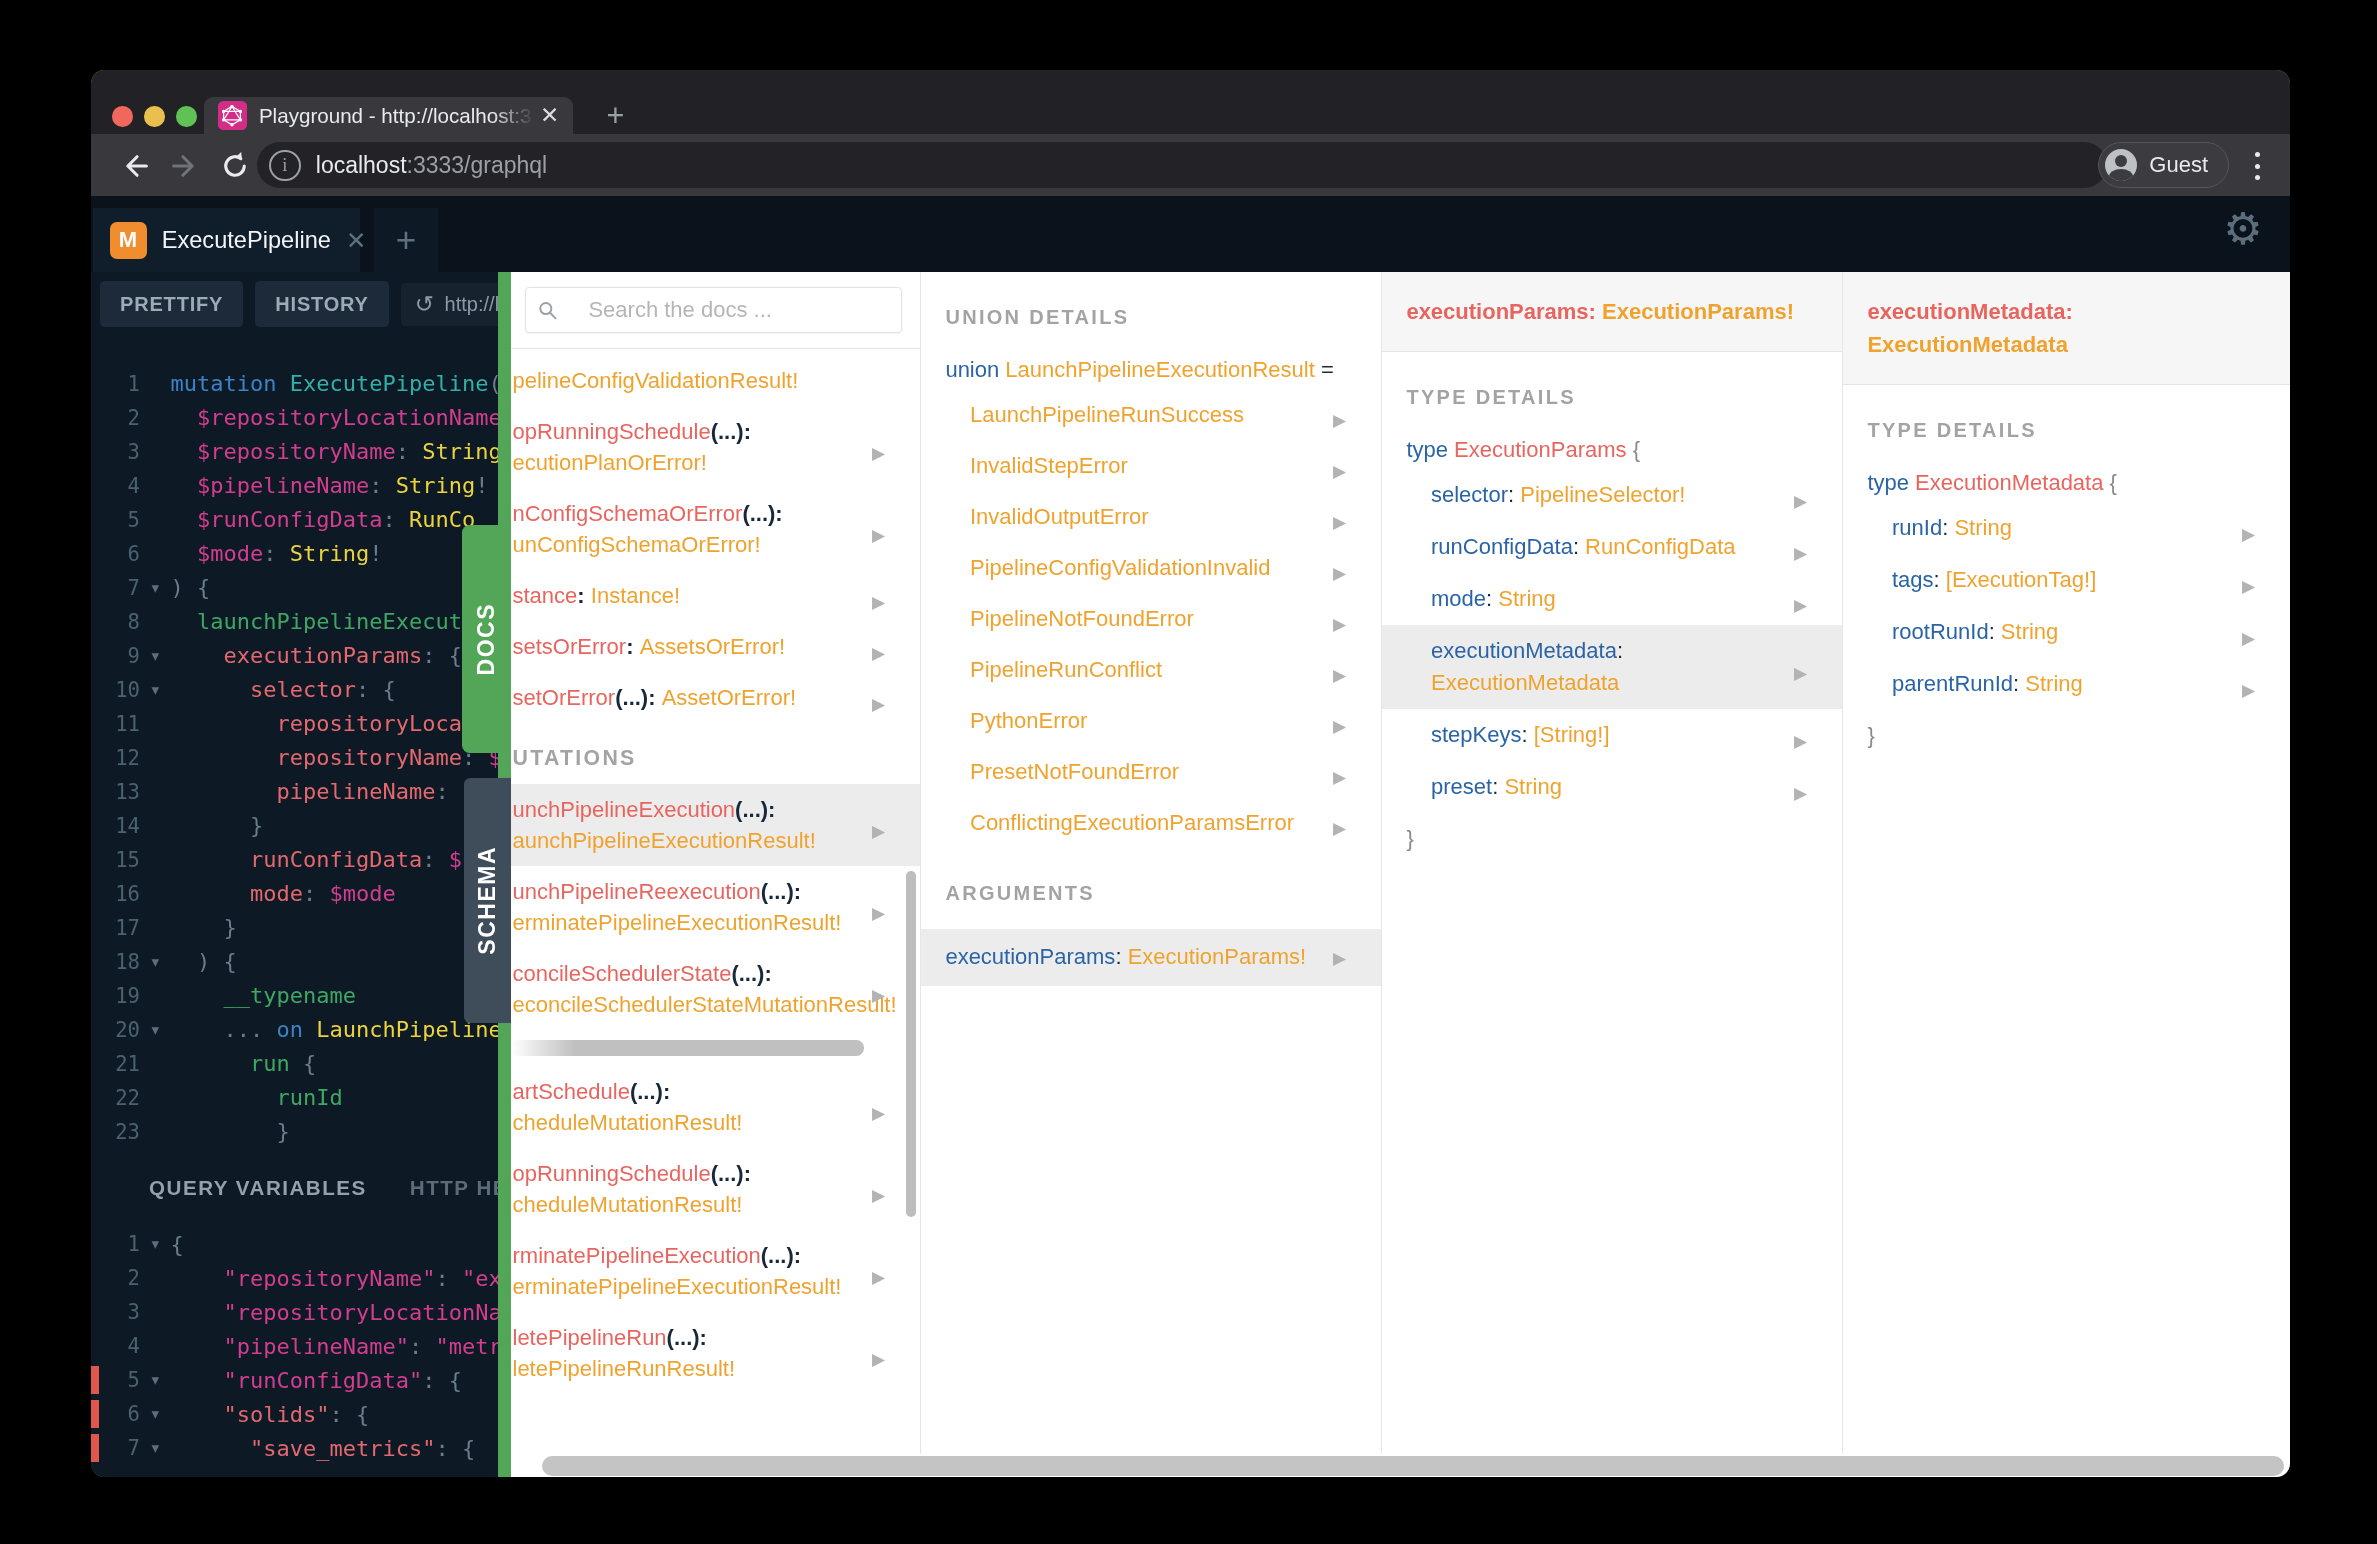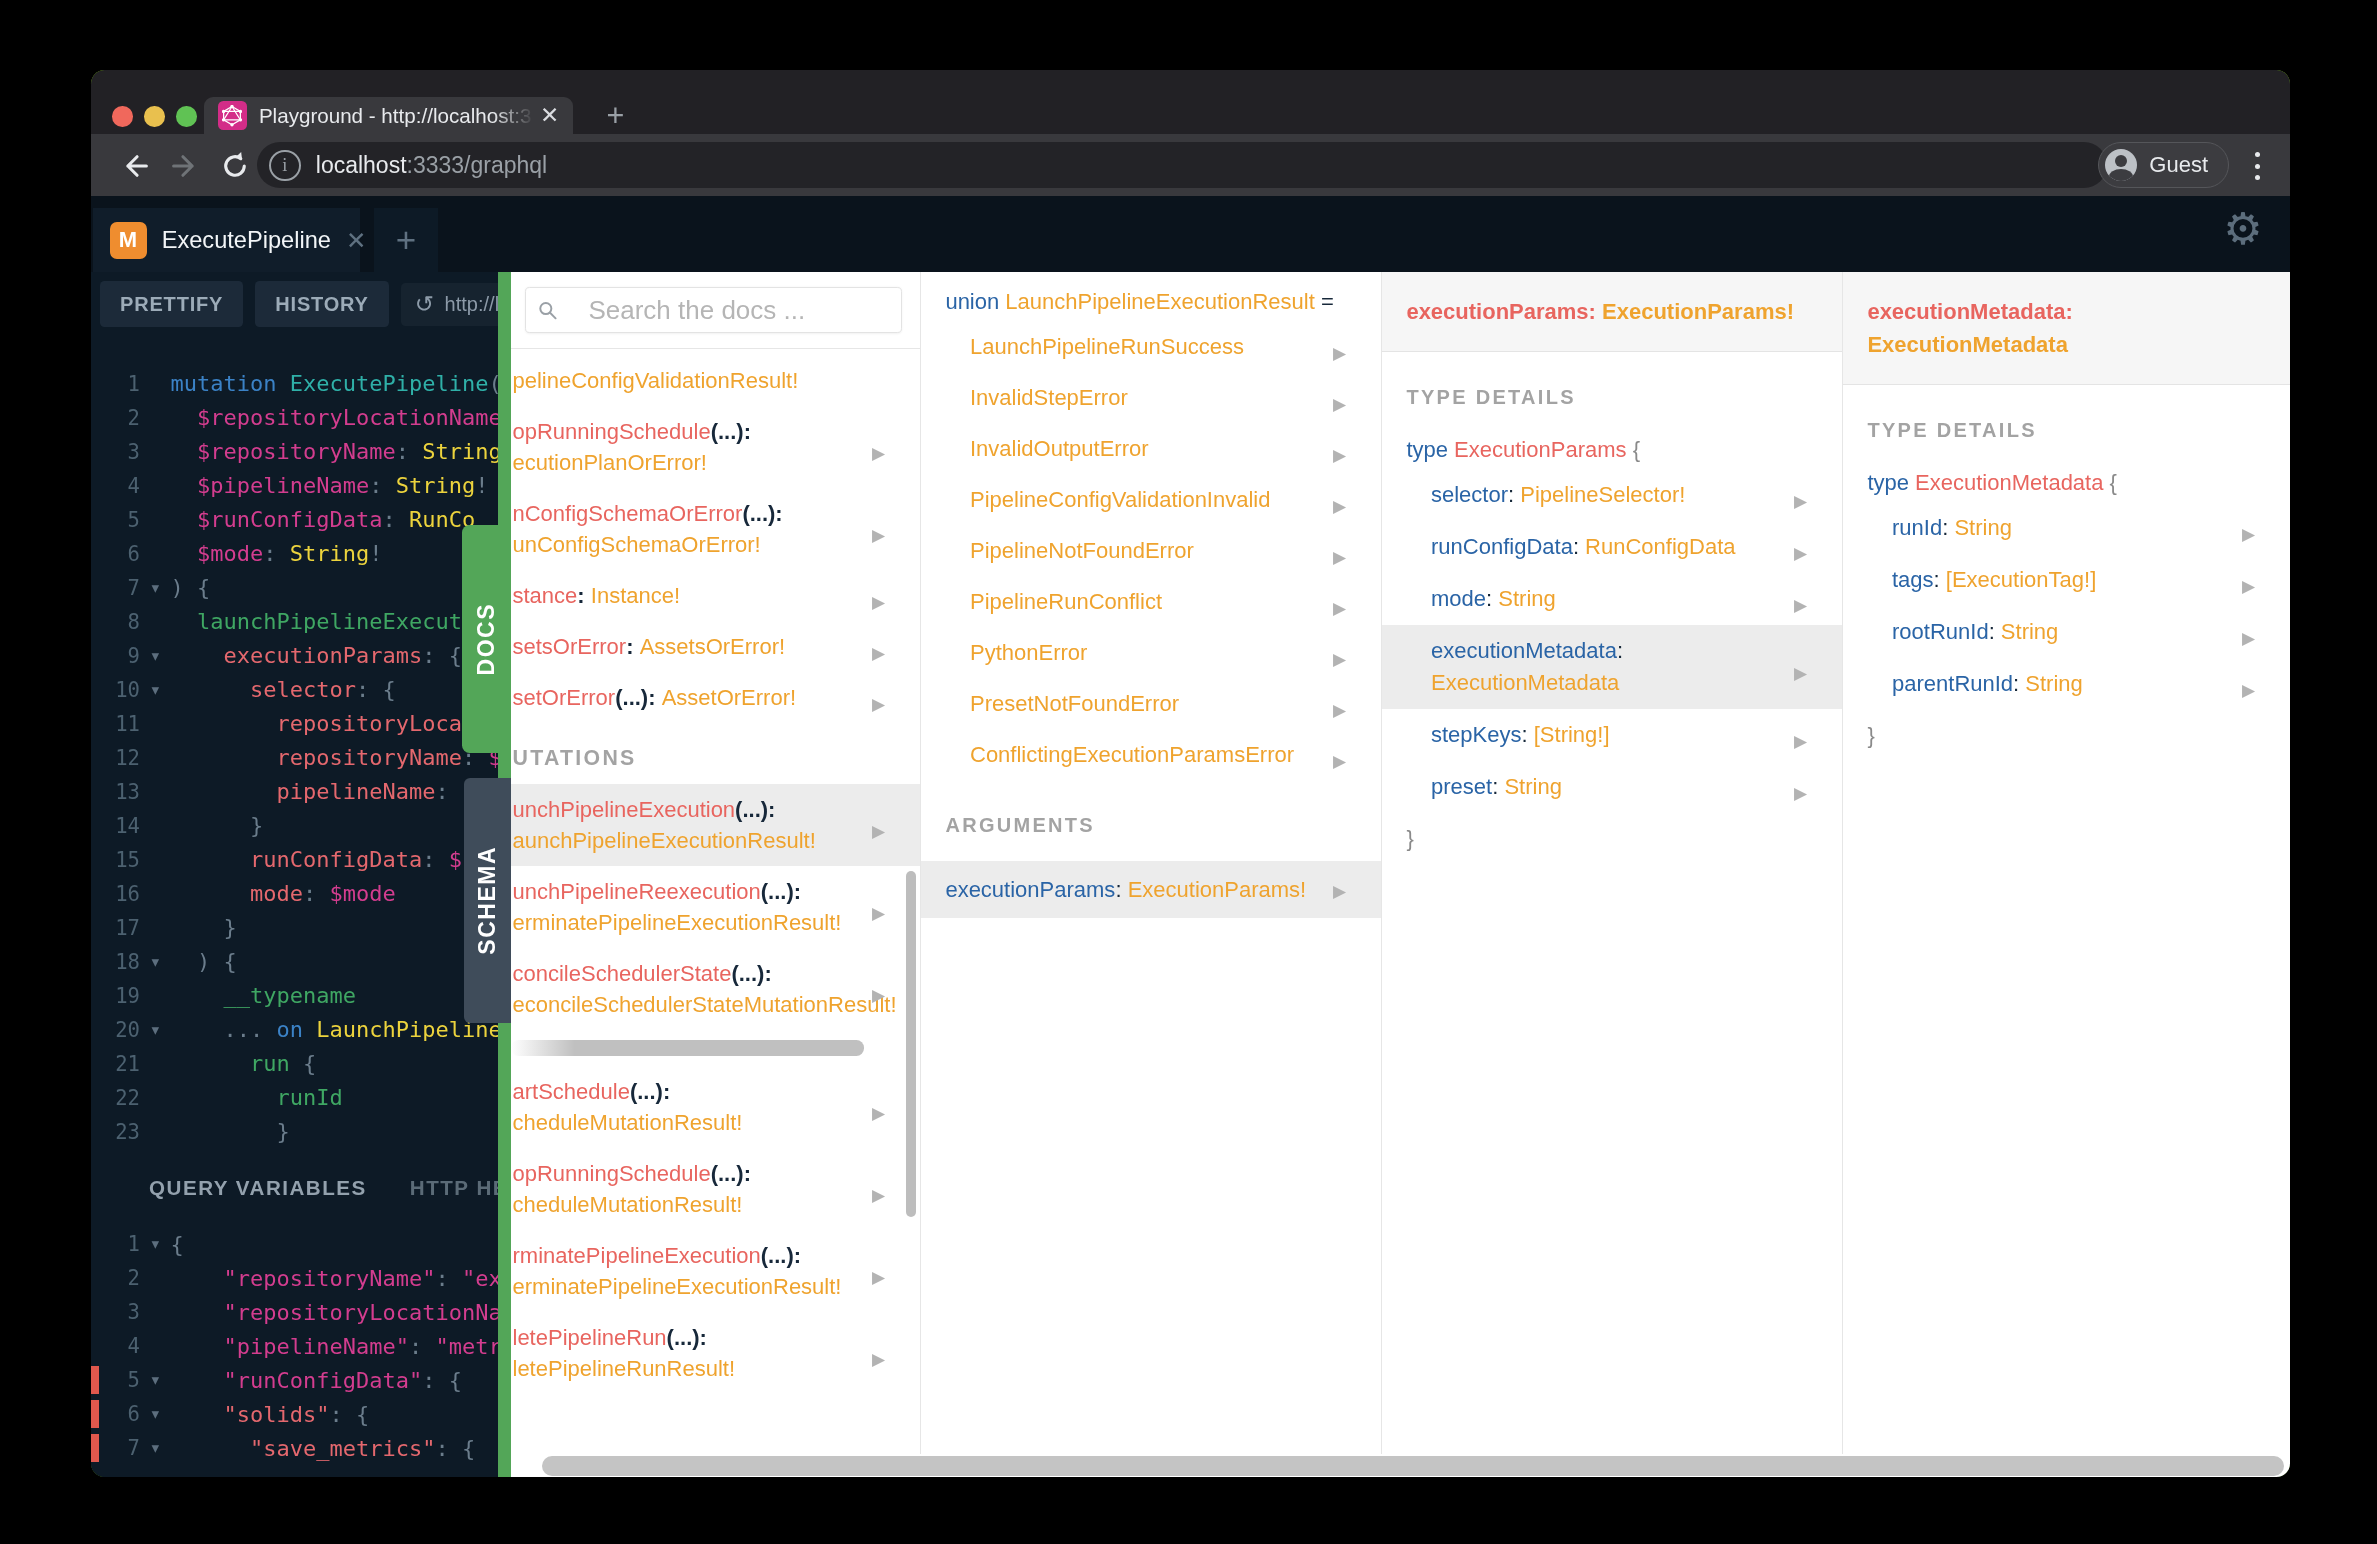--- a/index.html
+++ b/index.html
@@ -90,21 +90,21 @@
   .vtext{writing-mode:vertical-rl;transform:rotate(180deg);}
   .tab-docs{left:-36px;width:49px;top:253px;height:228px;background:#53a658;border-radius:7.6px 0 0 7.6px;}
   .tab-schema{left:-34px;width:47px;top:506px;height:245px;background:#3f4c5a;border-radius:6.1px 0 0 6.1px;}
   .cols{position:absolute;left:13px;top:0;right:0;bottom:23px;background:#fff;display:flex;overflow:hidden;}
   .dcol{position:relative;box-sizing:border-box;border-right:0.8px solid #e6e6e6;overflow:hidden;}
   .col1{width:410px;} .col2{width:461px;} .col3{width:461px;} .col4{flex:1;border-right:none;}
 
   .search-wrap{padding:15.2px 18.3px 15.2px 13.7px;border-bottom:0.8px solid #e6e6e6;}
   .search-box{height:44px;border:1.5px solid #e3e3e3;border-radius:4.6px;background:#fff;display:flex;
               align-items:center;padding:0 12.2px;box-shadow:0 0.8px 2.3px rgba(0,0,0,.06);}
-  .search-box input{border:none;outline:none;font-size:26px;color:#444;width:100%;margin-left:29px;
+  .search-box input{border:none;outline:none;font-size:22px;color:#444;width:100%;margin-left:29px;
                     font-family:"Liberation Sans",sans-serif;}
   .search-box input::placeholder{color:#b5b5b5;}
 
   .d-list{padding-top:6.1px;}
   .d-item{position:relative;padding:10px 53px 10px 1.5px;font-size:22px;line-height:31px;}
   .d-item.sel{background:#ececec;}
   .d-sec{color:#a3a3a3;font-weight:bold;font-size:21.3px;letter-spacing:2.3px;padding:23px 0 12.2px 1.5px;}
   .d-name{color:#e8655f;} .d-type{color:#efa32e;} .d-dark{color:#17283a;font-weight:600;}
   .d-arrow{position:absolute;right:35px;top:50%;margin-top:-9.1px;color:#b3b3b3;font-size:17px;}
   .hscroll{height:15.2px;background:linear-gradient(90deg,#fff,#c0c0c0 18%);border-radius:7.6px;
@@ -453,20 +453,21 @@
                   <div class="d-item">
                     <div><span class="d-name">letePipelineRun</span><span class="d-dark">(...):</span></div>
                     <div><span class="d-type">letePipelineRunResult!</span></div>
                     <span class="d-arrow">▶</span>
                   </div>
                 </div>
               <div class="vscroll1"></div>
             </div>
 
             <div class="dcol col2">
+              <div class="d-sechead">UNION DETAILS</div>
               <div class="d-decl">
                 <span class="c-blue">union</span>
                 <span class="c-orange">LaunchPipelineExecutionResult</span>
                 <span class="c-dark">=</span>
               </div>
               <div>
                   <div class="u-item">LaunchPipelineRunSuccess<span class="d-arrow">▶</span></div>
                   <div class="u-item">InvalidStepError<span class="d-arrow">▶</span></div>
                   <div class="u-item">InvalidOutputError<span class="d-arrow">▶</span></div>
                   <div class="u-item">PipelineConfigValidationInvalid<span class="d-arrow">▶</span></div>

